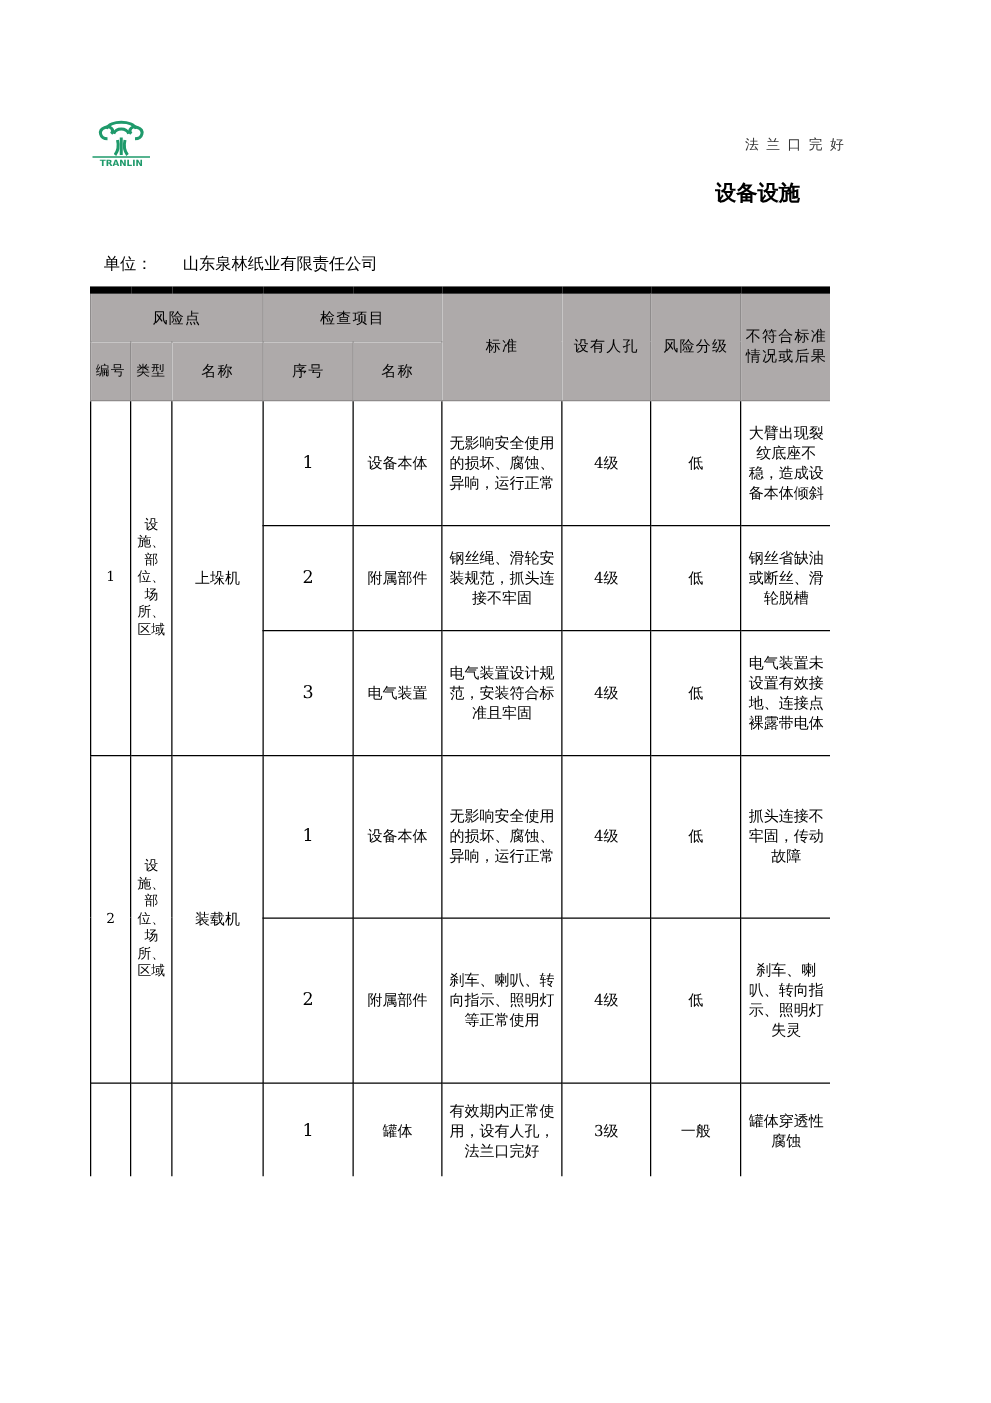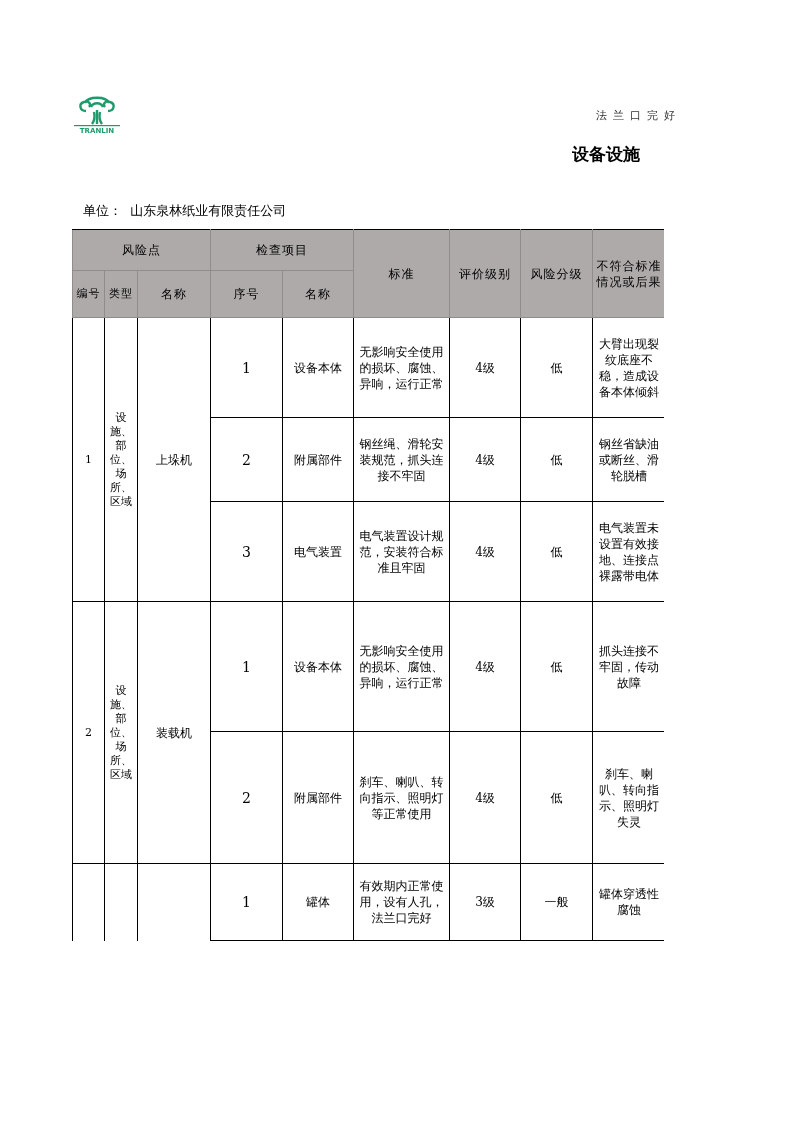--- a/index.html
+++ b/index.html
@@ -4,28 +4,28 @@
 <style>
   html, body { margin: 0; padding: 0; background: #ffffff; }
   body { width: 793px; height: 1122px; position: relative; overflow: hidden;
          font-family: "DejaVu Serif", "Liberation Serif", serif; color: #000; }
   .logo { position: absolute; left: 72px; top: 94px; width: 50px; height: 40px; text-decoration: underline; }
   .slogan { position: absolute; left: 596px; top: 108px; font-size: 11px; letter-spacing: 6px;
             font-family: "DejaVu Sans", sans-serif; color: #333; white-space: nowrap; }
   .title { position: absolute; left: 572px; top: 143px; font-size: 17px; font-weight: bold;
            font-family: "DejaVu Sans", sans-serif; white-space: nowrap; width: 92px; overflow: hidden; }
   .unit { position: absolute; left: 83px; top: 202px; font-size: 13px; white-space: nowrap; }
-  .unit .val { margin-left: 4px; }
+  .unit .val { margin-left: 20px; }
   .clip { position: absolute; left: 72px; top: 229px; width: 592px; height: 712px; overflow: hidden; }
   table { border-collapse: collapse; table-layout: fixed; width: 593px; }
   td { border: 1px solid #000; text-align: center; vertical-align: middle; padding: 0 3px;
        font-size: 12px; line-height: 16px; overflow: hidden; }
   td.h { background: #aeaaaa; font-family: "DejaVu Sans", sans-serif; font-size: 12px;
          border-color: #8f8c8c; letter-spacing: 1px; }
-  td.h.top { border-top: 1px solid #000000; margin-top: 36px; }
+  td.h.top { border-top: 6px solid #000000; margin-top: 36px; }
   td.small { font-size: 11px; line-height: 14px; padding: 12px 2px; }
   td.num { font-size: 14px; }
 </style>
 </head>
 <body>
 
 <div class="logo">
   <svg width="50" height="40" viewBox="0 0 50 40">
     <g fill="none" stroke="#1f9a6b" stroke-width="2.4">
       <path d="M14 17 C8 17 6 10 12 8 C16 6 20 10 17 13"></path>
@@ -60,21 +60,21 @@
         <col style="width:96px">
     <col style="width:71px">
         <col style="width:72px">
         <col style="width:73px">
   </colgroup>
   <tbody>
         <tr style="height:41px">
     <td class="h top" colspan="3">风险点</td>
     <td class="h top" colspan="2">检查项目</td>
     <td class="h top" rowspan="2">标准</td>
-    <td class="h top" rowspan="2">评价级别</td>
+    <td class="h top" rowspan="2">设有人孔</td>
     <td class="h top" rowspan="2">风险分级</td>
     <td class="h top" rowspan="2">不符合标准情况或后果</td>
   </tr>
   <tr style="height:47px">
     <td class="h small">编号</td>
     <td class="h small">类型</td>
     <td class="h">名称</td>
     <td class="h">序号</td>
     <td class="h">名称</td>
   </tr>

